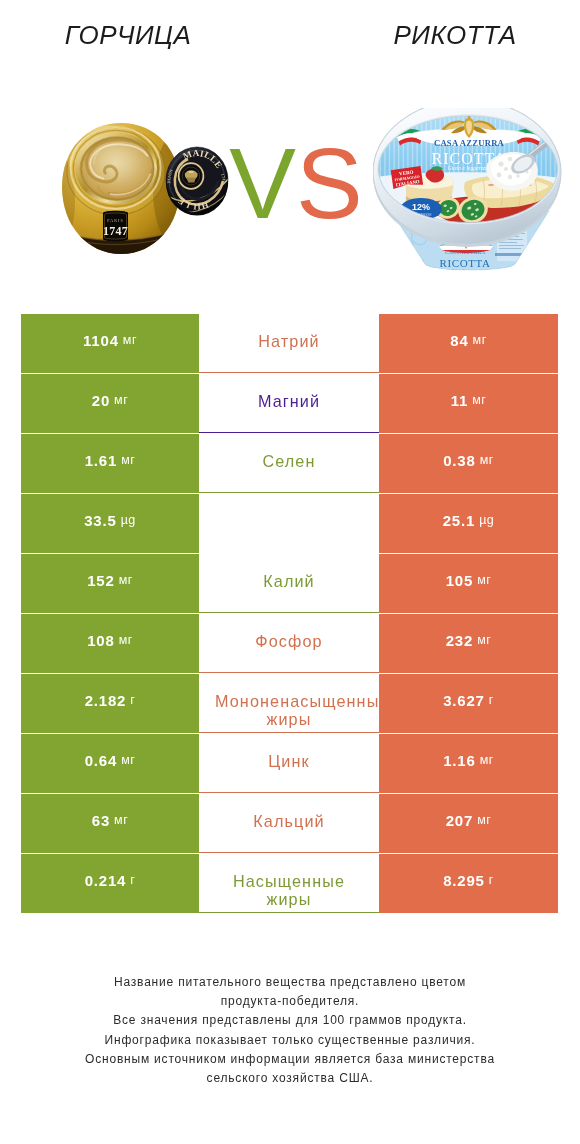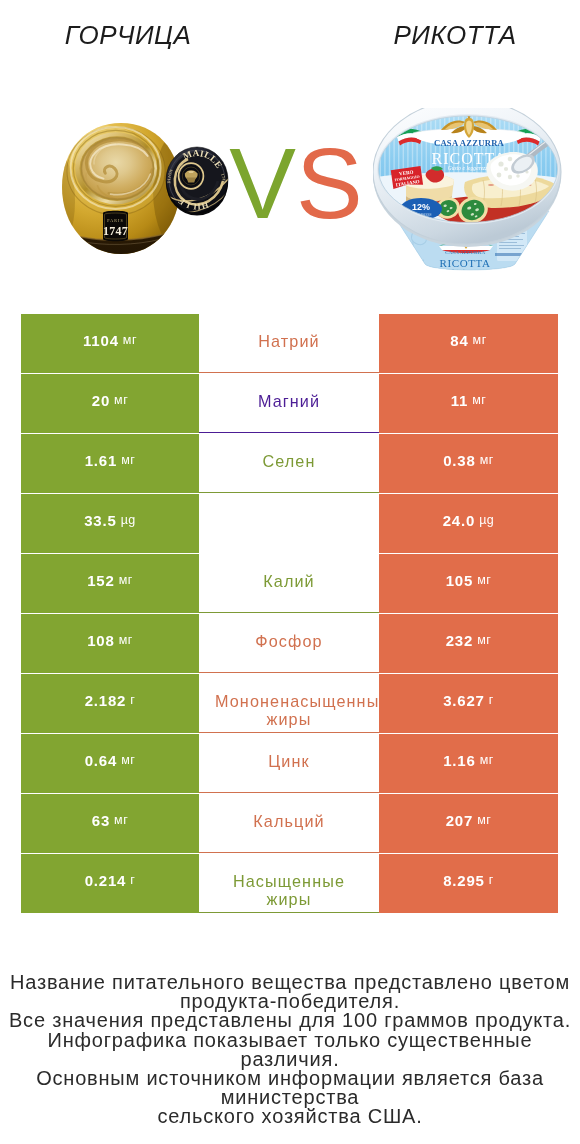--- a/index.html
+++ b/index.html
@@ -21,21 +21,21 @@
   .c-mid{left:178px;width:180px;background:#fff;font-size:16.2px;letter-spacing:1.1px;text-align:center;line-height:18.6px;border-bottom:1px solid currentColor;display:block;padding-top:17.5px;}
   .c-mid>span{display:block;width:148px;margin:0 auto;position:static;top:0;}
   .c-right{left:358px;width:179px;background:#E16D4A;color:#fff;font-weight:bold;font-size:15px;letter-spacing:0.8px;}
   .unit{font-weight:normal;font-size:12.5px;letter-spacing:0.5px;margin-left:4px;}
 
   .img-left{position:absolute;left:0;top:0;width:290px;height:300px;}
   .img-right{position:absolute;left:290px;top:0;width:290px;height:300px;}
   .prod-mustard{position:absolute;left:59px;top:121px;width:124px;height:136px;}
   .prod-lid{position:absolute;left:165px;top:146px;width:64px;height:70px;}
   .prod-ricotta{position:absolute;left:83px;top:108px;width:196px;height:172px;}
-  .foot{position:absolute;left:0;top:973px;width:580px;text-align:center;font-size:20px;letter-spacing:0.8px;color:#2b2b2b;line-height:19.2px;}
+  .foot{position:absolute;left:0;top:973px;width:580px;text-align:center;font-size:12px;letter-spacing:0.8px;color:#2b2b2b;line-height:19.2px;}
 </style>
 </head>
 <body>
 
 <div class="page">
   <div class="hdr">
     <div class="title t-left">ГОРЧИЦА</div>
     <div class="title t-right">РИКОТТА</div>
     <div class="img-left">
 <svg class="prod-mustard" viewBox="0 0 124 136">
@@ -423,21 +423,21 @@
           <span>0.38</span>
           <span class="unit">мг</span>
         </div>
       </div>
       <div class="row">
         <div class="cell c-left">
           <span>33.5</span>
           <span class="unit">µg</span>
         </div>
         <div class="cell c-right">
-          <span>24.0</span>
+          <span>25.1</span>
           <span class="unit">µg</span>
         </div>
       </div>
       <div class="row">
         <div class="cell c-left">
           <span>152</span>
           <span class="unit">мг</span>
         </div>
         <div class="cell c-mid" style="color:#7D9A36">
           <span>Калий</span>

